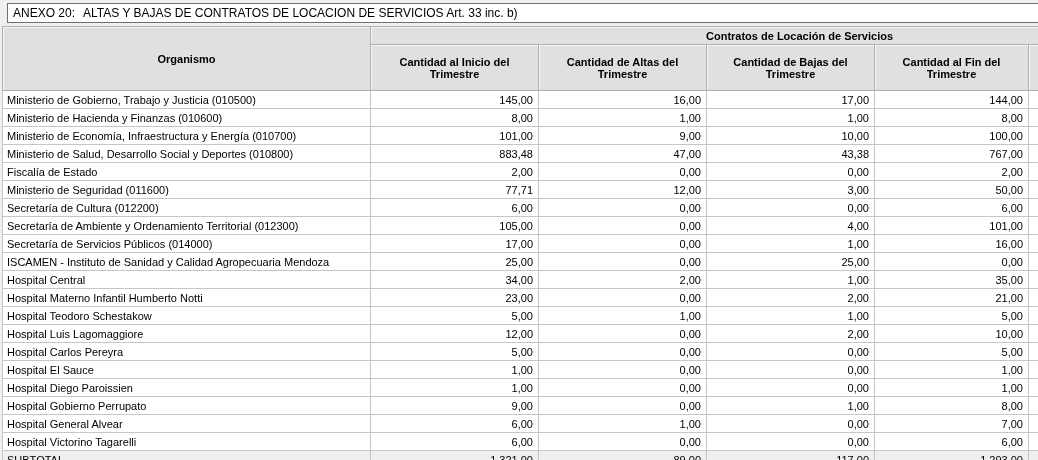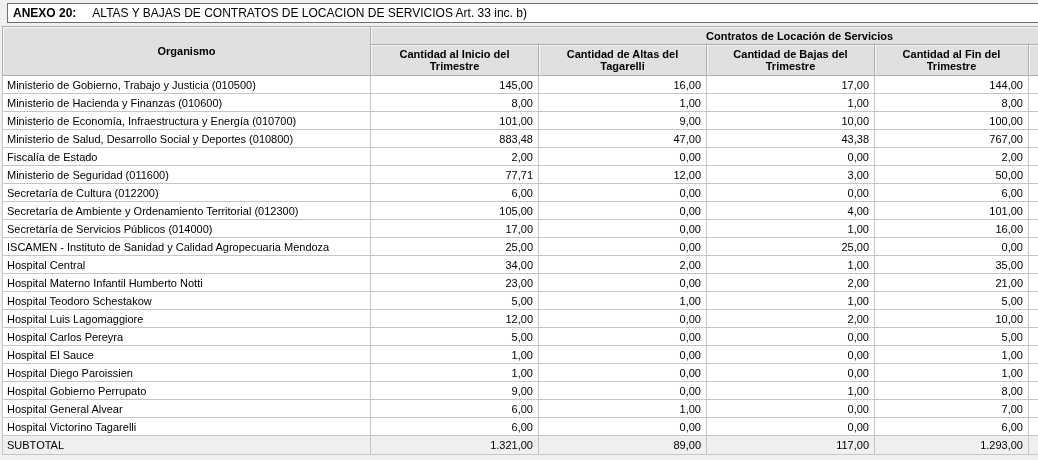--- a/index.html
+++ b/index.html
@@ -18,39 +18,39 @@
     width: 1219px;
     height: 20px;
     background: #fff;
     border: 1px solid var(--title_border, #6f6f6f);
     line-height: 18px;
     padding: 0 5px;
     font-size: 12px;
     white-space: nowrap;
     overflow: hidden;
   }
-  .title-prefix { font-weight: bold; margin-right: 16px; }
+  .title-prefix { font-weight: normal; margin-right: 8px; }
   .grid-wrap { margin: 3px 0 0 2px; width: 1226px; }
   table {
     border-collapse: collapse;
     table-layout: fixed;
     width: 1226px;
   }
   th {
     background: var(--header_bg, #e0e0e0);
     border: 1px solid var(--header_border, #aeaeae);
     box-shadow: inset 1px 1px 0 #f7f7f7;
     font-weight: bold;
     font-size: 11px;
     text-align: center;
     padding: 1px 6px;
     overflow: hidden;
   }
   tr.group-row th { height: 18px; }
-  tr.cols-row th { height: 31px; vertical-align: middle; }
+  tr.cols-row th { height: 46px; vertical-align: middle; }
   th.corner { vertical-align: middle; }
   td {
     background: #fff;
     border: 1px solid var(--grid_border, #c6c6c6);
     height: 18px;
     padding: 1px 4px;
     white-space: nowrap;
     overflow: hidden;
     vertical-align: middle;
   }
@@ -79,21 +79,21 @@
       <col style="width:154px">
       <col style="width:200px">
     </colgroup>
     <thead>
       <tr class="group-row">
         <th class="corner" rowspan="2">Organismo</th>
         <th class="group" colspan="5">Contratos de Locación de Servicios</th>
       </tr>
       <tr class="cols-row">
         <th>Cantidad al Inicio del Trimestre</th>
-        <th>Cantidad de Altas del Tagarelli</th>
+        <th>Cantidad de Altas del Trimestre</th>
         <th>Cantidad de Bajas del Trimestre</th>
         <th>Cantidad al Fin del Trimestre</th>
         <th></th>
       </tr>
     </thead>
     <tbody>
 
         <tr>
           <td class="org">Ministerio de Gobierno, Trabajo y Justicia (010500)</td>
           <td class="num">145,00</td>

